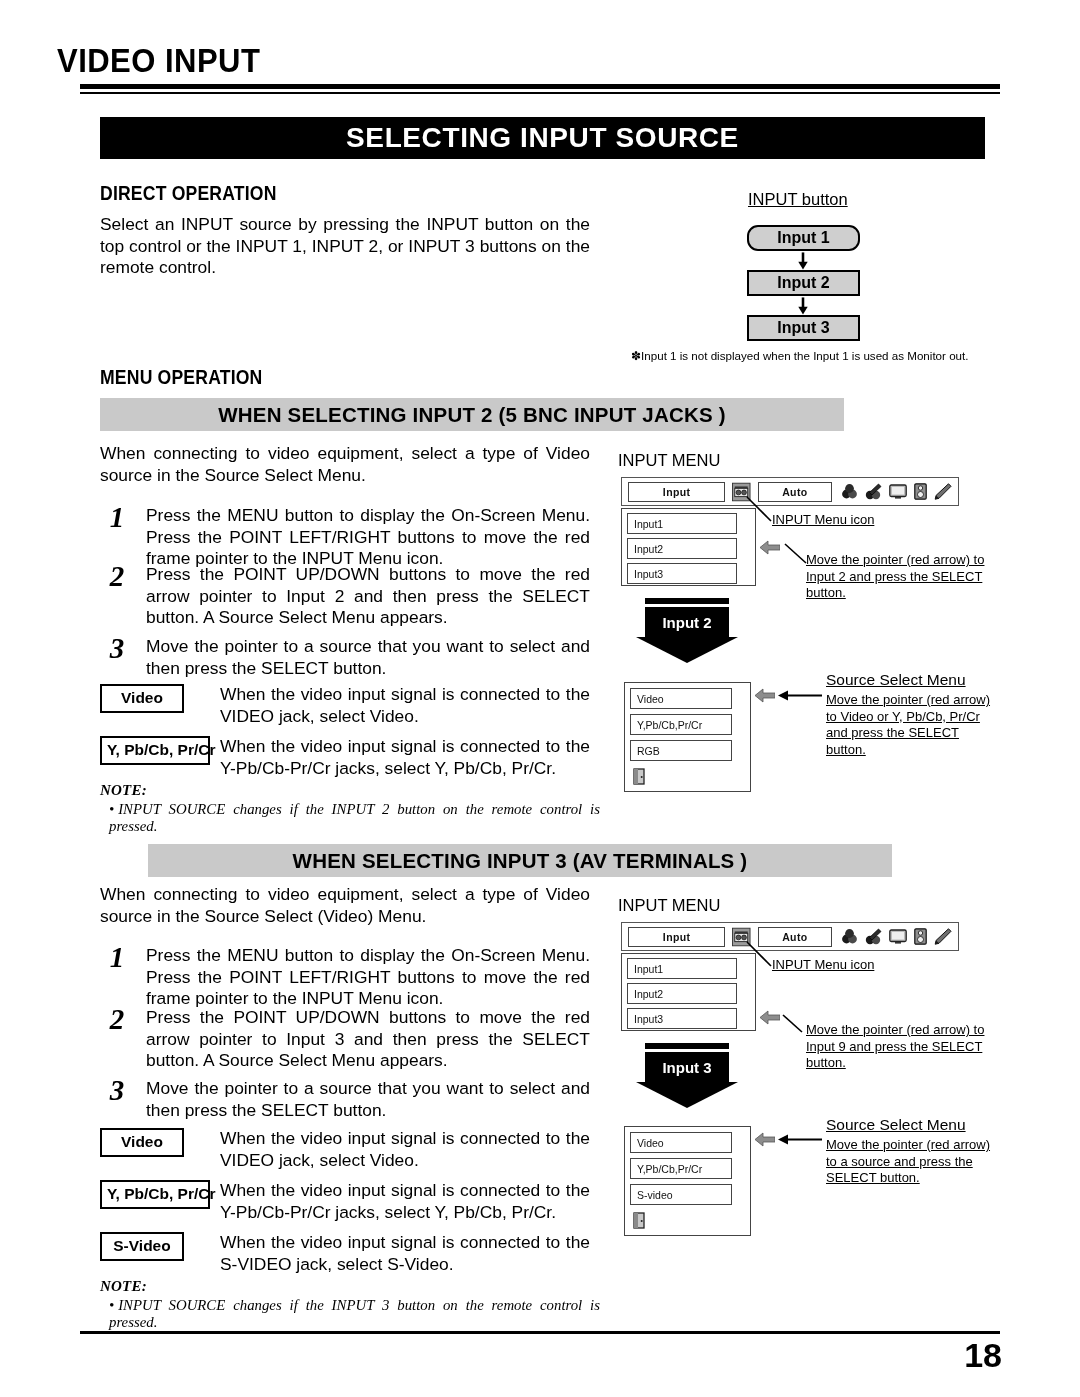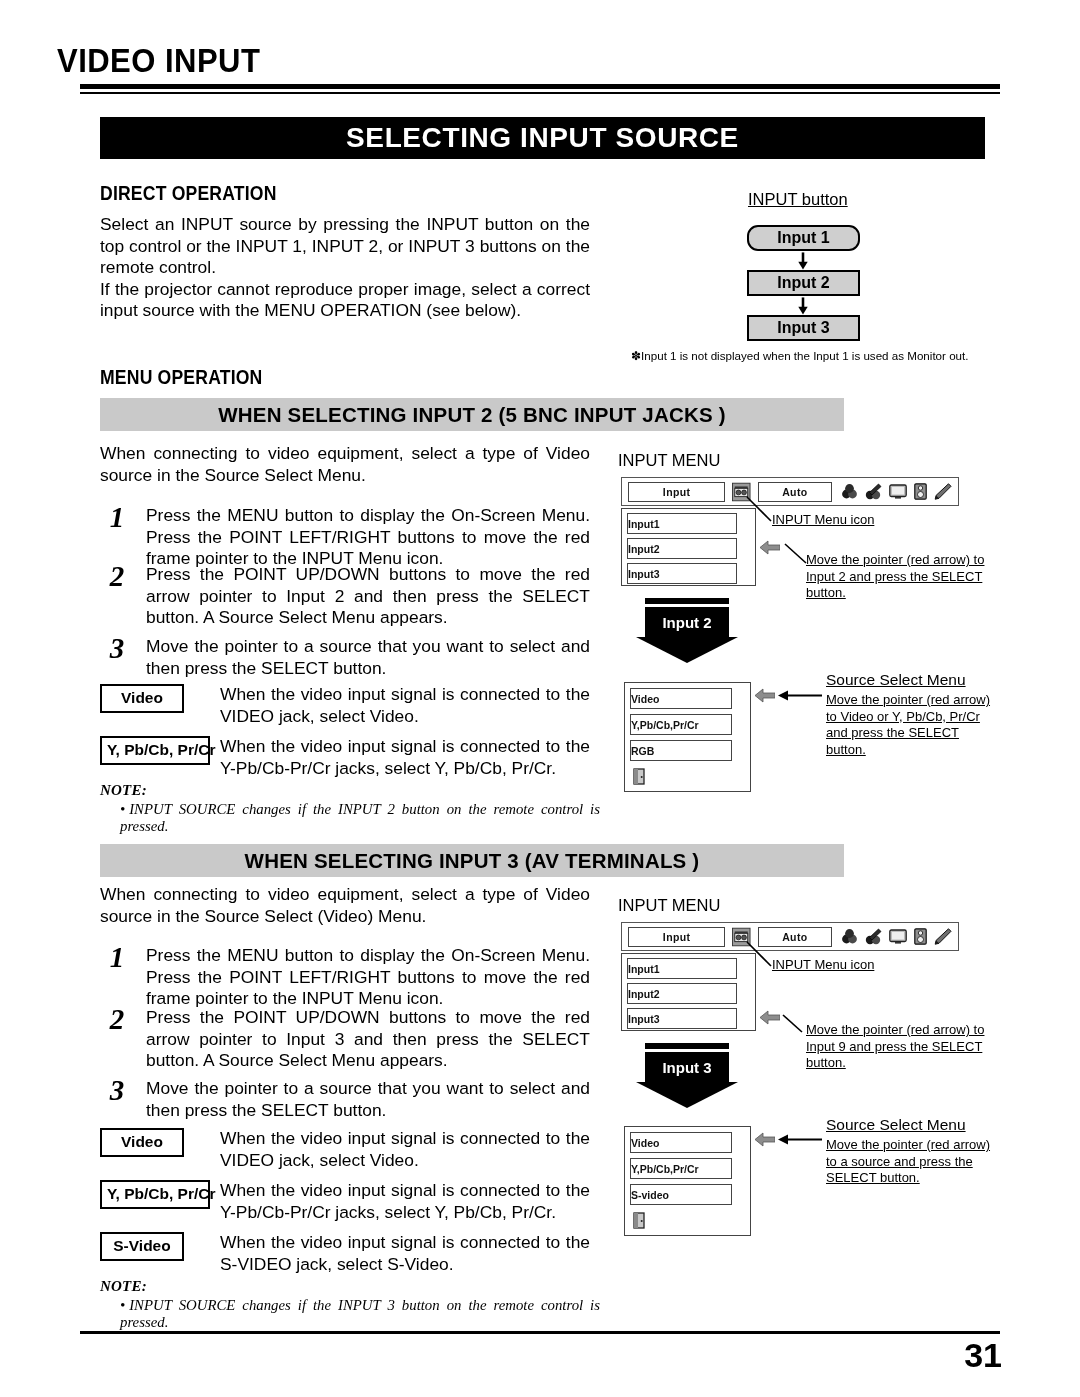--- a/index.html
+++ b/index.html
@@ -80,21 +80,21 @@
     margin-left:120px; font-size:17.4px; line-height:21.5px;
     text-align:justify; text-justify:inter-word;
   }
 
   
   .note { position:absolute; left:100px; width:500px;font-family:Liberation Serif, serif; }
   .note .nh {
     font-size:15px; font-weight:bold; font-style:italic; letter-spacing:.2px;
   }
   .note .nb {
-    margin-left:20px; margin-top:2px;
+    margin-left:9px; margin-top:2px;
     font-size:14.8px; font-style:italic; line-height:17px;
     text-align:justify; text-justify:inter-word;
   }
   .note .nb .bullet { margin-right:4px; }
 
   
   .rc-label {
     position:absolute; font-size:16.5px; font-weight:normal;
   }
   .underlined { text-decoration:underline; }
@@ -125,21 +125,21 @@
     font-size:10.5px; font-weight:bold; color:#111; letter-spacing:.4px;
   }
   .osd-icons { display:flex; align-items:center; gap:7px; margin-left:9px; }
 
   .osd-panel {
     position:absolute; border:1.6px solid #444; background:#fff;
   }
   .osd-item {
     position:absolute; border:1.4px solid #444; background:#fff;
     height:21px; display:flex; align-items:center;
-    padding-left:0; font-size:10.5px; font-weight:bold; color:#111;
+    padding-left:6px; font-size:10.5px; font-weight:normal; color:#111;
   }
   .exit-icon { position:absolute; }
 
   .callout { position:absolute; font-size:13px; line-height:16.5px;text-decoration:underline; }
   .callout.bold-u { font-weight:normal; font-size:15.5px; text-decoration:underline; }
 
   
   .blockarrow { position:absolute; width:84px; }
   .blockarrow .cap { width:84px; height:6px; background:#000; }
   .blockarrow .bodyrow {
@@ -172,21 +172,20 @@
 <div class="page-title">VIDEO INPUT</div>
 <div class="rule-thick"></div>
 <div class="rule-thin"></div>
 
 <div class="banner">SELECTING INPUT SOURCE</div>
 
 <div class="sec-head" style="left:100px; top:182px;">DIRECT OPERATION</div>
 
 <div class="body-text" style="left:100px; top:214px; width:490px;">
   <p>Select an INPUT source by pressing the INPUT button on the top control or the INPUT 1, INPUT 2, or INPUT 3 buttons on the remote control.</p>
-  <p>If the projector cannot reproduce proper image, select a correct input source with the MENU OPERATION (see below).</p>
 </div>
 
 <div class="rc-label underlined" style="left:748px; top:190px;">INPUT button</div>
 
 <div class="in-btn" style="left:747px; top:225px;border-radius:11px;">Input 1</div>
 <svg class="chain-arrow" style="left:797px; top:251px;" width="14" height="20" viewBox="0 0 14 20">
   <line x1="7" y1="0" x2="7" y2="12" stroke="#000" stroke-width="3"></line>
   <polygon points="1.5,11 12.5,11 7,20" fill="#000"></polygon>
 </svg>
 
@@ -320,21 +319,21 @@
   <polygon points="0,7.5 8,1 8,5 20,5 20,10 8,10 8,14" fill="#8d8d8d" stroke="#555" stroke-width="0.8"></polygon>
 </svg>
 <svg class="leader" style="left:778px; top:689px;" width="46" height="14">
   <line x1="44" y1="6.5" x2="8" y2="6.5" stroke="#000" stroke-width="2.2"></line>
   <polygon points="0,6.5 10,1.5 10,11.5" fill="#000"></polygon>
 </svg>
 
 <div class="callout bold-u" style="left:826px; top:672px;">Source Select Menu</div>
 <div class="callout" style="left:826px; top:692px; width:170px;">Move the pointer (red arrow) to Video or Y, Pb/Cb, Pr/Cr and press the SELECT button.</div>
 
-<div class="gray-bar" style="top:844px;">WHEN SELECTING INPUT 3 (AV TERMINALS )</div>
+<div class="gray-bar" style="top:844px;margin-left:48px;">WHEN SELECTING INPUT 3 (AV TERMINALS )</div>
 
 <div class="body-text" style="left:100px; top:884px; width:490px;">When connecting to video equipment, select a type of Video source in the Source Select (Video) Menu.</div>
 
 <div class="step" style="top:945px;">
   <div class="num">1</div>
   <div class="txt">Press the MENU button to display the On-Screen Menu. Press the POINT LEFT/RIGHT buttons to move the red frame pointer to the INPUT Menu icon.</div>
 </div>
 <div class="step" style="top:1007px;">
   <div class="num">2</div>
   <div class="txt">Press the POINT UP/DOWN buttons to move the red arrow pointer to Input 3 and then press the SELECT button. A Source Select Menu appears.</div>
@@ -446,13 +445,13 @@
 </svg>
 <svg class="leader" style="left:778px; top:1133px;" width="46" height="14">
   <line x1="44" y1="6.5" x2="8" y2="6.5" stroke="#000" stroke-width="2.2"></line>
   <polygon points="0,6.5 10,1.5 10,11.5" fill="#000"></polygon>
 </svg>
 
 <div class="callout bold-u" style="left:826px; top:1117px;">Source Select Menu</div>
 <div class="callout" style="left:826px; top:1137px; width:175px;">Move the pointer (red arrow) to a source and press the SELECT button.</div>
 
 <div class="foot-rule"></div>
-<div class="page-num">31</div>
+<div class="page-num">18</div>
 
 </body></html>

